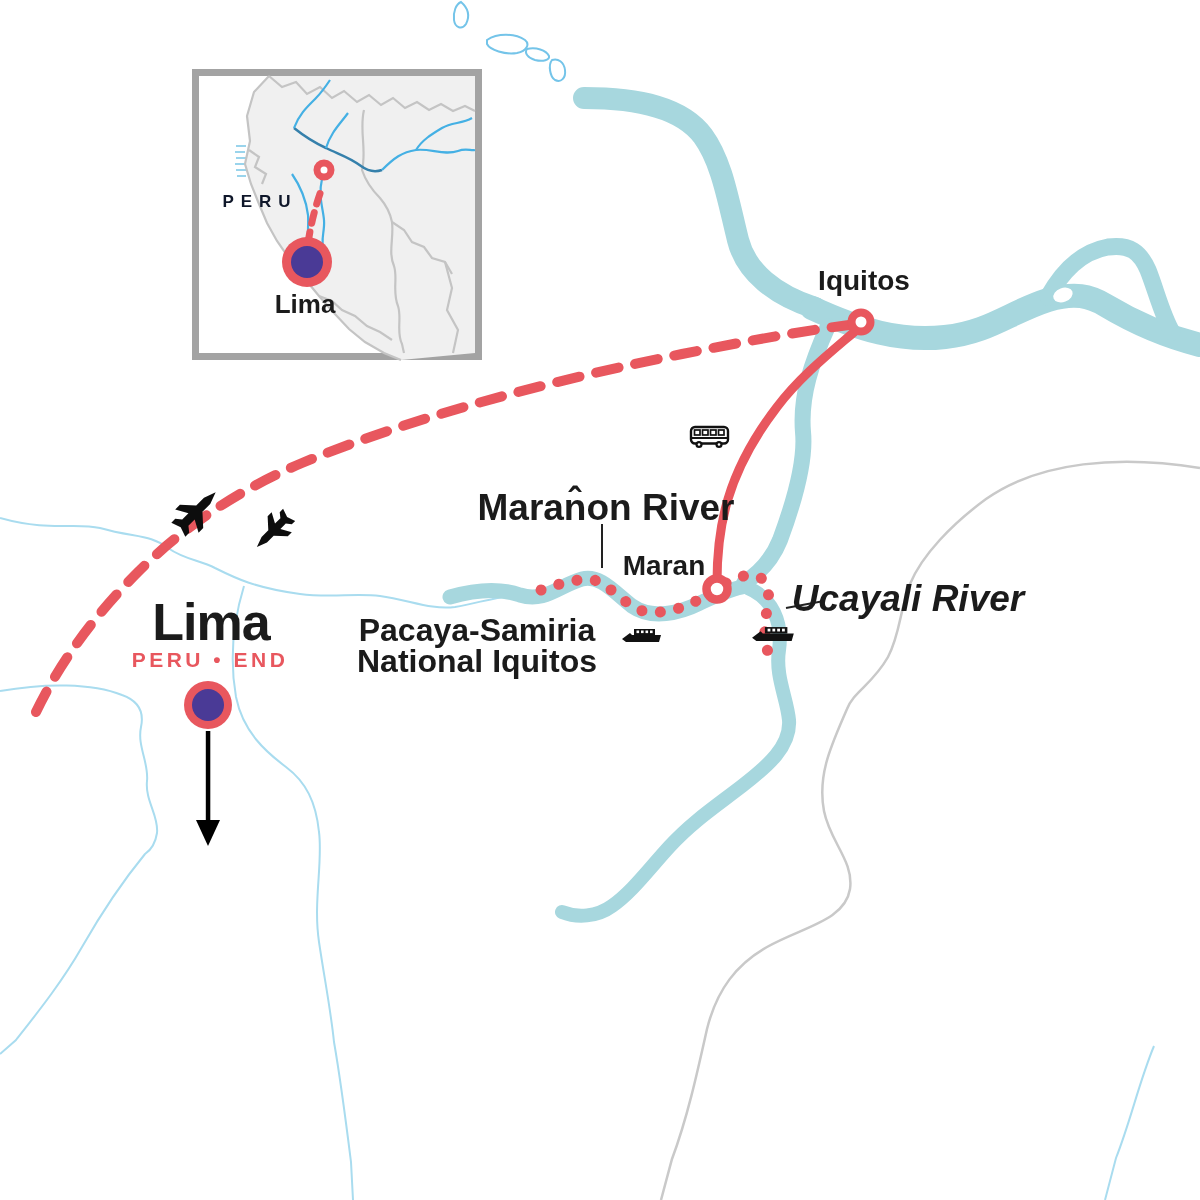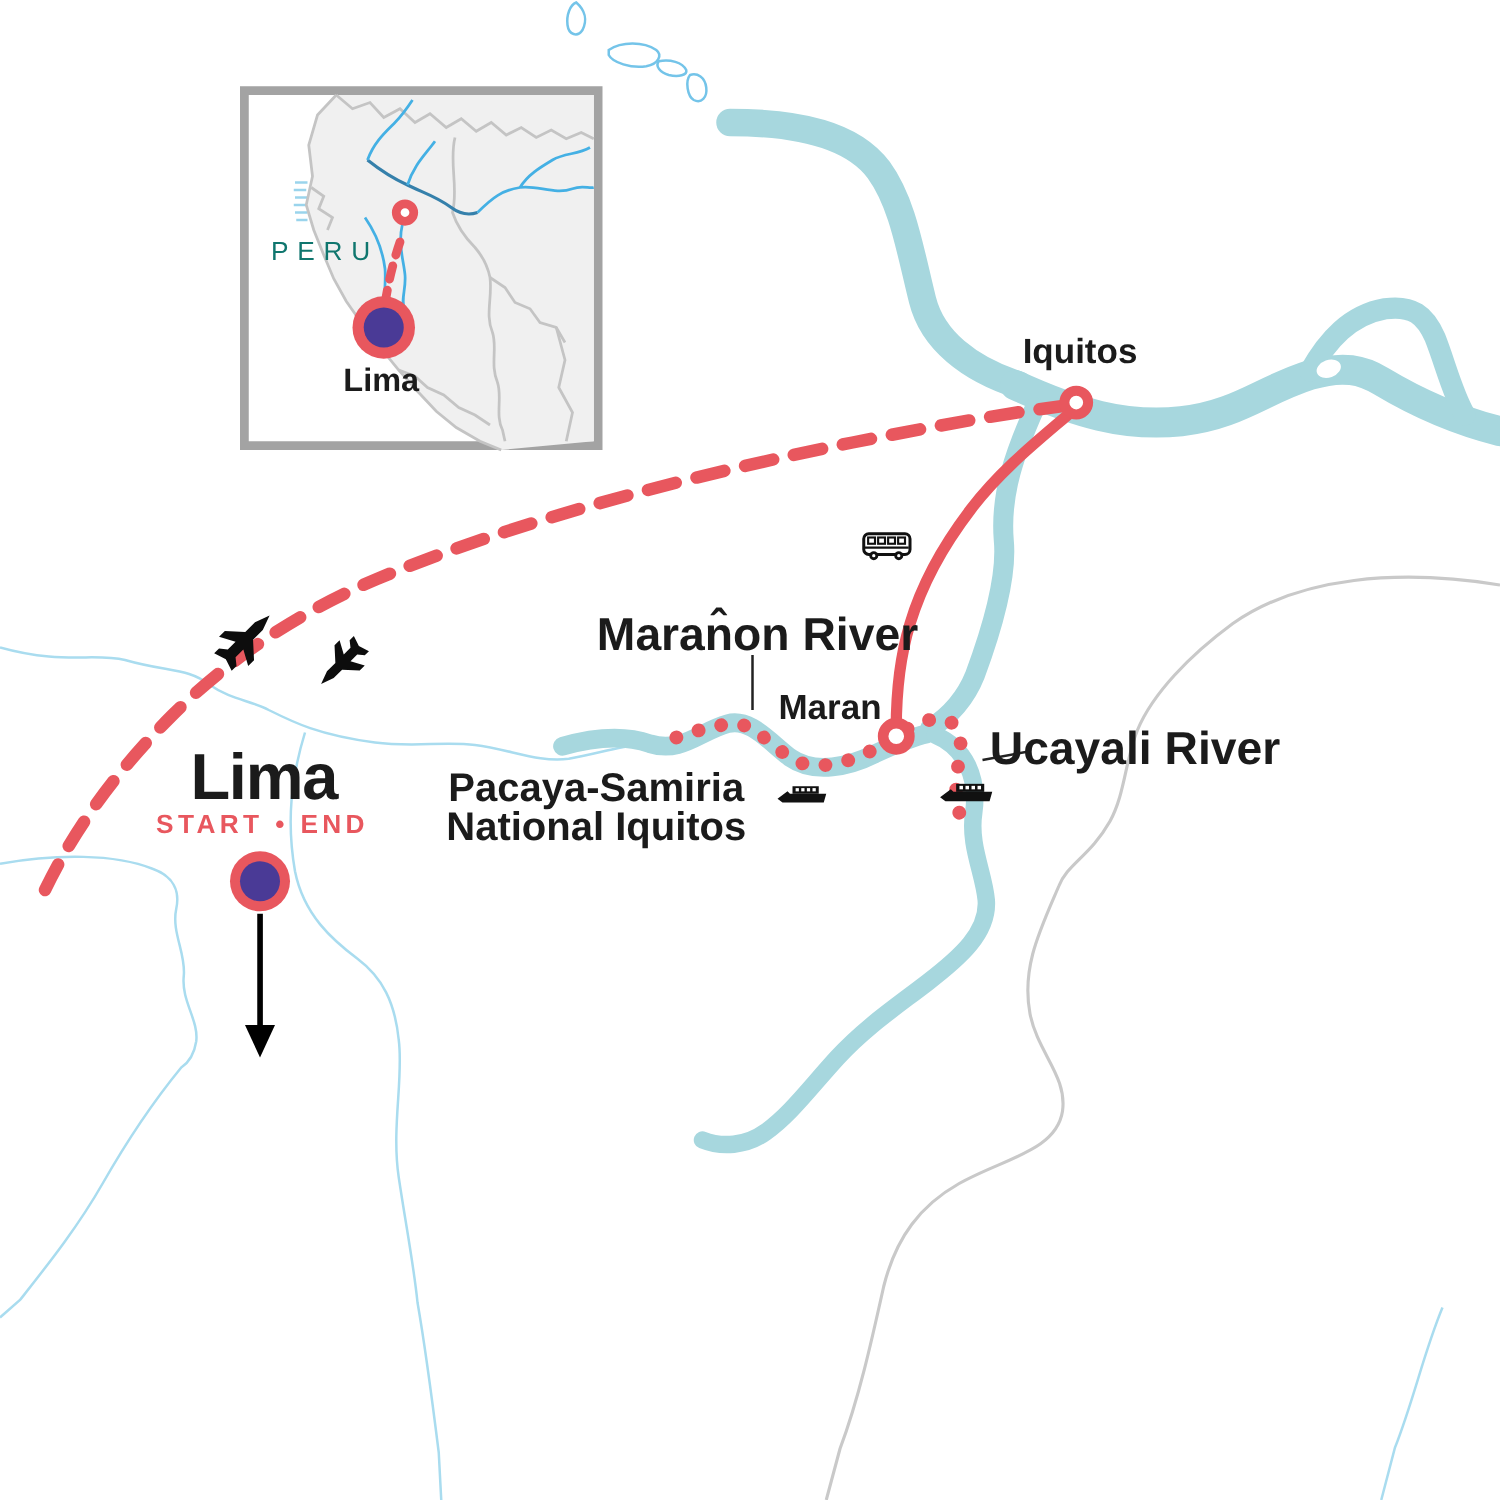--- a/index.html
+++ b/index.html
@@ -7,21 +7,21 @@
          font-family:"Liberation Sans","DejaVu Sans",sans-serif;background:#ffffff;}
   #basemap{position:absolute;left:0;top:0;}
   .lbl{position:absolute;transform:translate(-50%,-50%);white-space:nowrap;
        color:#1b1b1b;font-weight:700;z-index:5;text-align:center;}
   .city{font-size:28px;}
   .river-lbl{font-size:37px;}
   .big-city{font-size:52px;letter-spacing:-1px;}
   .startend{font-size:21px;color:#e8575e;letter-spacing:3.5px;}
   .reserve{font-size:32px;line-height:31px;}
   .reserve span{display:block;}
-  .inset-country{font-size:21px;font-weight:400;color:#0f766e;letter-spacing:7px;}
+  .inset-country{font-size:17px;font-weight:700;color:#0f172a;letter-spacing:7px;}
   .inset-city{font-size:26px;}
 </style>
 </head>
 <body>
 
 <div id="stage">
 
 <svg id="basemap" width="1200" height="1200" viewBox="0 0 1200 1200">
 
   <g fill="none" stroke="#a9dcef" stroke-width="2">
@@ -145,23 +145,23 @@
     <g>
       <circle cx="307" cy="262" r="25" fill="#e8575e"></circle>
       <circle cx="307" cy="262" r="16" fill="#4a3a96"></circle>
     </g>
   </g>
 </svg>
 
 <div class="lbl city" style="left:864px;top:281px;text-align:right;">Iquitos</div>
 <div class="lbl city" style="left:664px;top:566px;">Maran</div>
 <div class="lbl river-lbl" style="left:606px;top:508px;">Maran̂on River</div>
-<div class="lbl river-lbl" style="left:908px;top:599px;">Ucayali River</div>
+<div class="lbl river-lbl" style="left:908px;top:599px;font-style:italic;">Ucayali River</div>
 <div class="lbl reserve" style="left:477px;top:646px;">
   <span>Pacaya-Samiria</span>
   <span>National Iquitos</span>
 </div>
 <div class="lbl big-city" style="left:211px;top:622px;">Lima</div>
-<div class="lbl startend" style="left:210px;top:660px;">START • END</div>
+<div class="lbl startend" style="left:210px;top:660px;">PERU • END</div>
 <div class="lbl inset-country" style="left:260px;top:202px;">PERU</div>
 <div class="lbl inset-city" style="left:305px;top:304px;">Lima</div>
 
 </div>
 
 </body></html>

